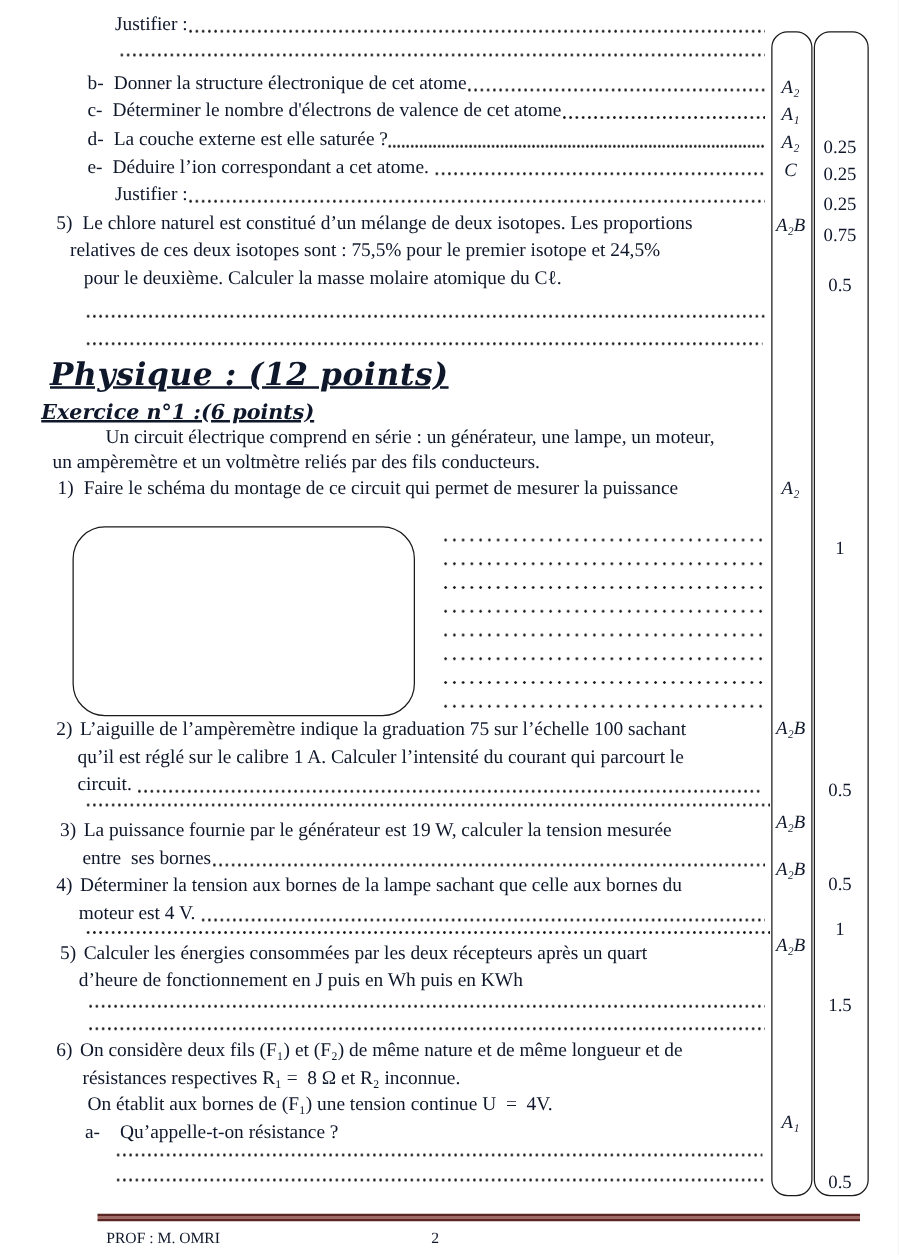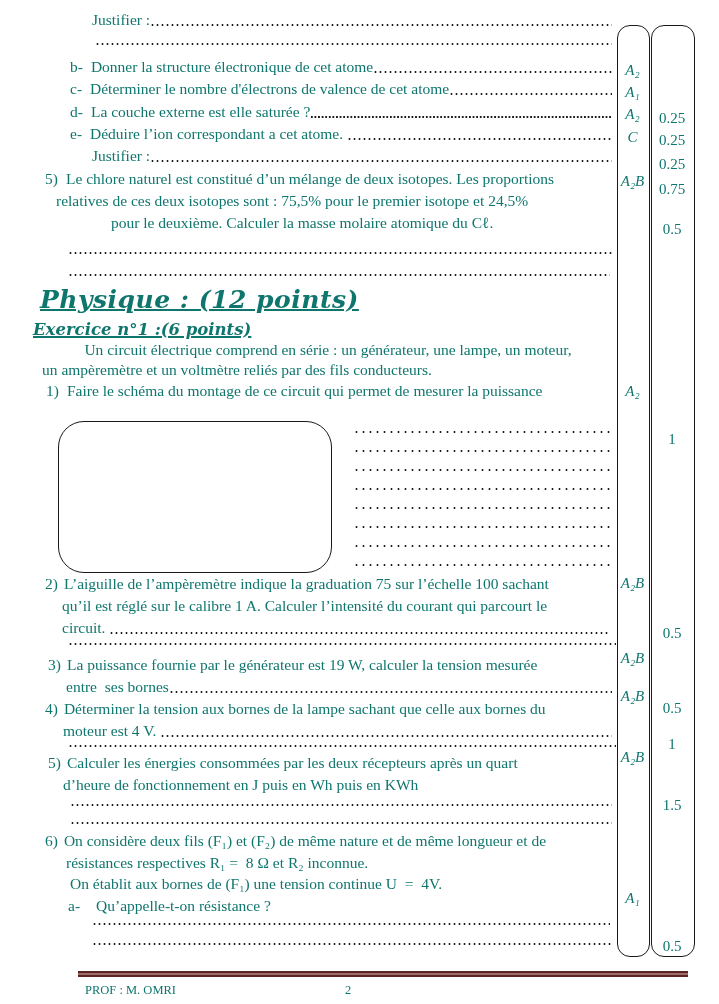--- a/index.html
+++ b/index.html
@@ -1,18 +1,18 @@
 <!DOCTYPE html>
 <html><head>
 <meta charset="utf-8">
 <style>
   html,body{margin:0;padding:0;background:#e8e8e8;}
   .page{
     position:relative;width:719px;height:1004px;background:#ffffff;
-    margin:0 auto;overflow:hidden;color:#0f766e;
+    margin:0 auto;overflow:hidden;color:#0f172a;
     font-family:"Liberation Serif","DejaVu Serif",serif;
     font-size:15.5px;line-height:20px;
   }
   .ln{position:absolute;display:flex;align-items:baseline;white-space:pre;height:20px;}
   .lbl{flex:none;margin-right:8px;}
   .lbl-n{flex:none;margin-right:6px;}
   .lbl-a{flex:none;margin-right:16px;}
   .txt{flex:none;}
   .lead{flex:1 1 auto;align-self:stretch;
     background-image:radial-gradient(circle,#1a1a1a 0.9px,transparent 1.2px);
@@ -65,21 +65,21 @@
   <div class="ln" style="left:92px;top:146px;width:520px;">
     <span class="txt">Justifier :</span><span class="lead"></span>
   </div>
 
   <div class="ln" style="left:45px;top:169px;width:569px;">
     <span class="lbl">5)</span><span class="txt">Le chlore naturel est constitué d’un mélange de deux isotopes. Les proportions</span>
   </div>
   <div class="ln" style="left:56px;top:191px;width:547px;">
     <span class="txt">relatives de ces deux isotopes sont : 75,5% pour le premier isotope et 24,5%</span>
   </div>
-  <div class="ln" style="left:67px;top:213px;width:547px;margin-left:44px;">
+  <div class="ln" style="left:67px;top:213px;width:547px;">
     <span class="txt">pour le deuxième. Calculer la masse molaire atomique du Cℓ.</span>
   </div>
   <div class="dotrow" style="left:68px;top:240px;width:544px;">
       <span class="lead"></span>
     </div>
   <div class="dotrow" style="left:68px;top:262px;width:542px;">
       <span class="lead"></span>
     </div>
 
   <div class="h1" style="left:40px;top:285px;">Physique : (12 points)</div>

